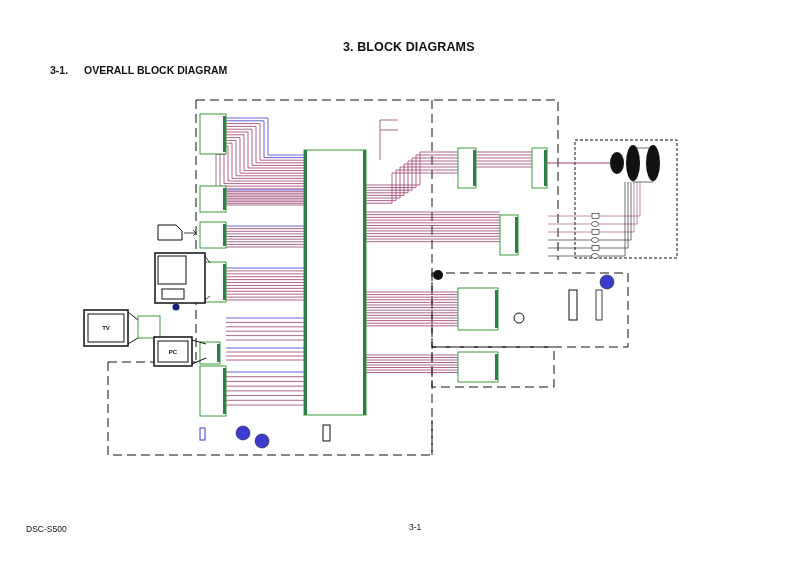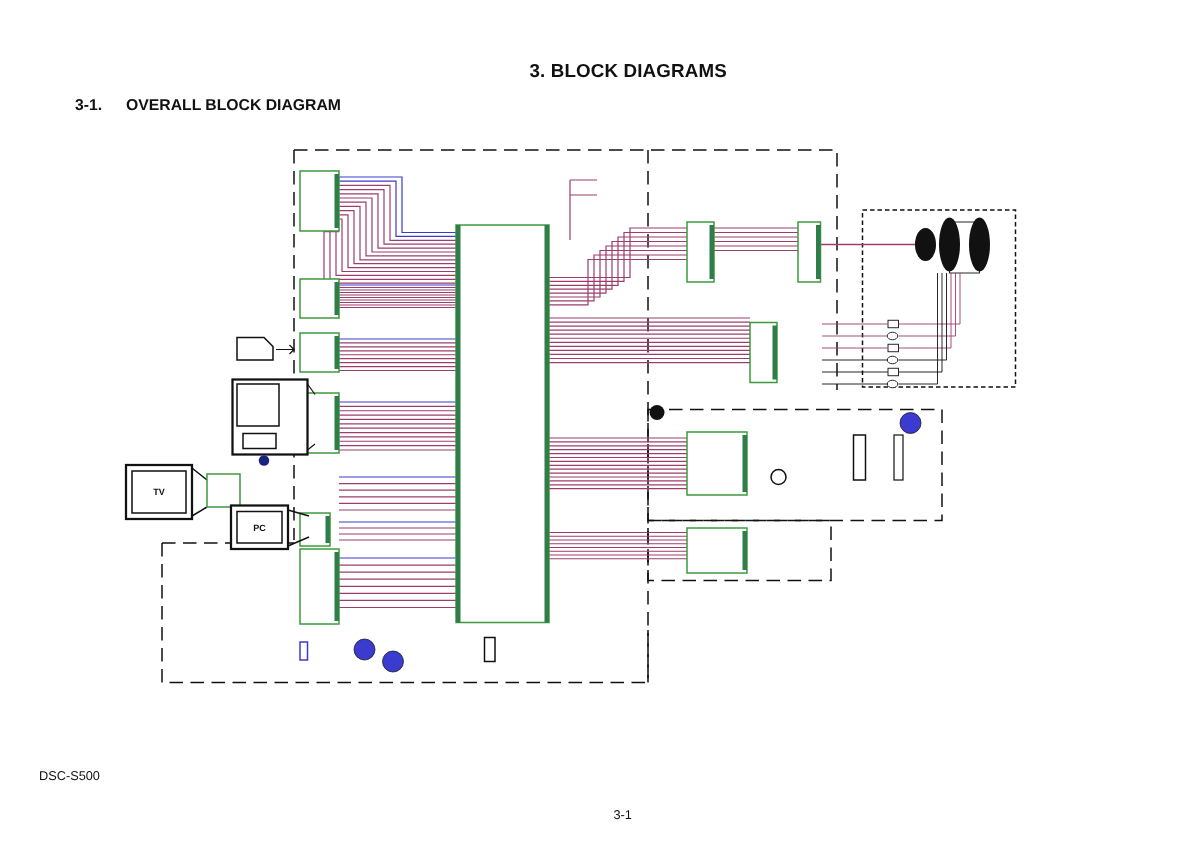--- a/index.html
+++ b/index.html
@@ -1,22 +1,22 @@
 <!DOCTYPE html>
 <html><head>
 <meta charset="utf-8">
 <style>
   html, body { margin:0; padding:0; background:#ffffff; }
   body { width:793px; height:561px; position:relative; overflow:hidden; font-family:"Liberation Sans", sans-serif; color:#111; }
   .abs { position:absolute; }
-  .title { left:353px; top:40px; font-size:12.5px; font-weight:bold; letter-spacing:0.1px;text-align:center; }
+  .title { left:343px; top:40px; font-size:12.5px; font-weight:bold; letter-spacing:0.1px;text-align:center; }
   .subtitle { left:50px; top:64px; font-size:10.5px; font-weight:bold; }
   .subtitle .num { display:inline-block; width:34px; }
-  .footer-model { left:26px; top:512px; font-size:8.5px; }
-  .footer-page { left:409px; top:538px; font-size:8.5px; }
+  .footer-model { left:26px; top:524px; font-size:8.5px; }
+  .footer-page { left:409px; top:522px; font-size:8.5px; }
   svg#diagram { position:absolute; left:0; top:0; }
   .lbl-b { font-family:"Liberation Sans", sans-serif; font-size:6px; font-weight:bold; fill:#111; }
 </style>
 </head>
 <body>
 
 <div class="abs title">3. BLOCK DIAGRAMS</div>
 <div class="abs subtitle"><span class="num">3-1.</span><span>OVERALL BLOCK DIAGRAM</span></div>
 
 <svg id="diagram" width="793" height="561" viewBox="0 0 793 561">

